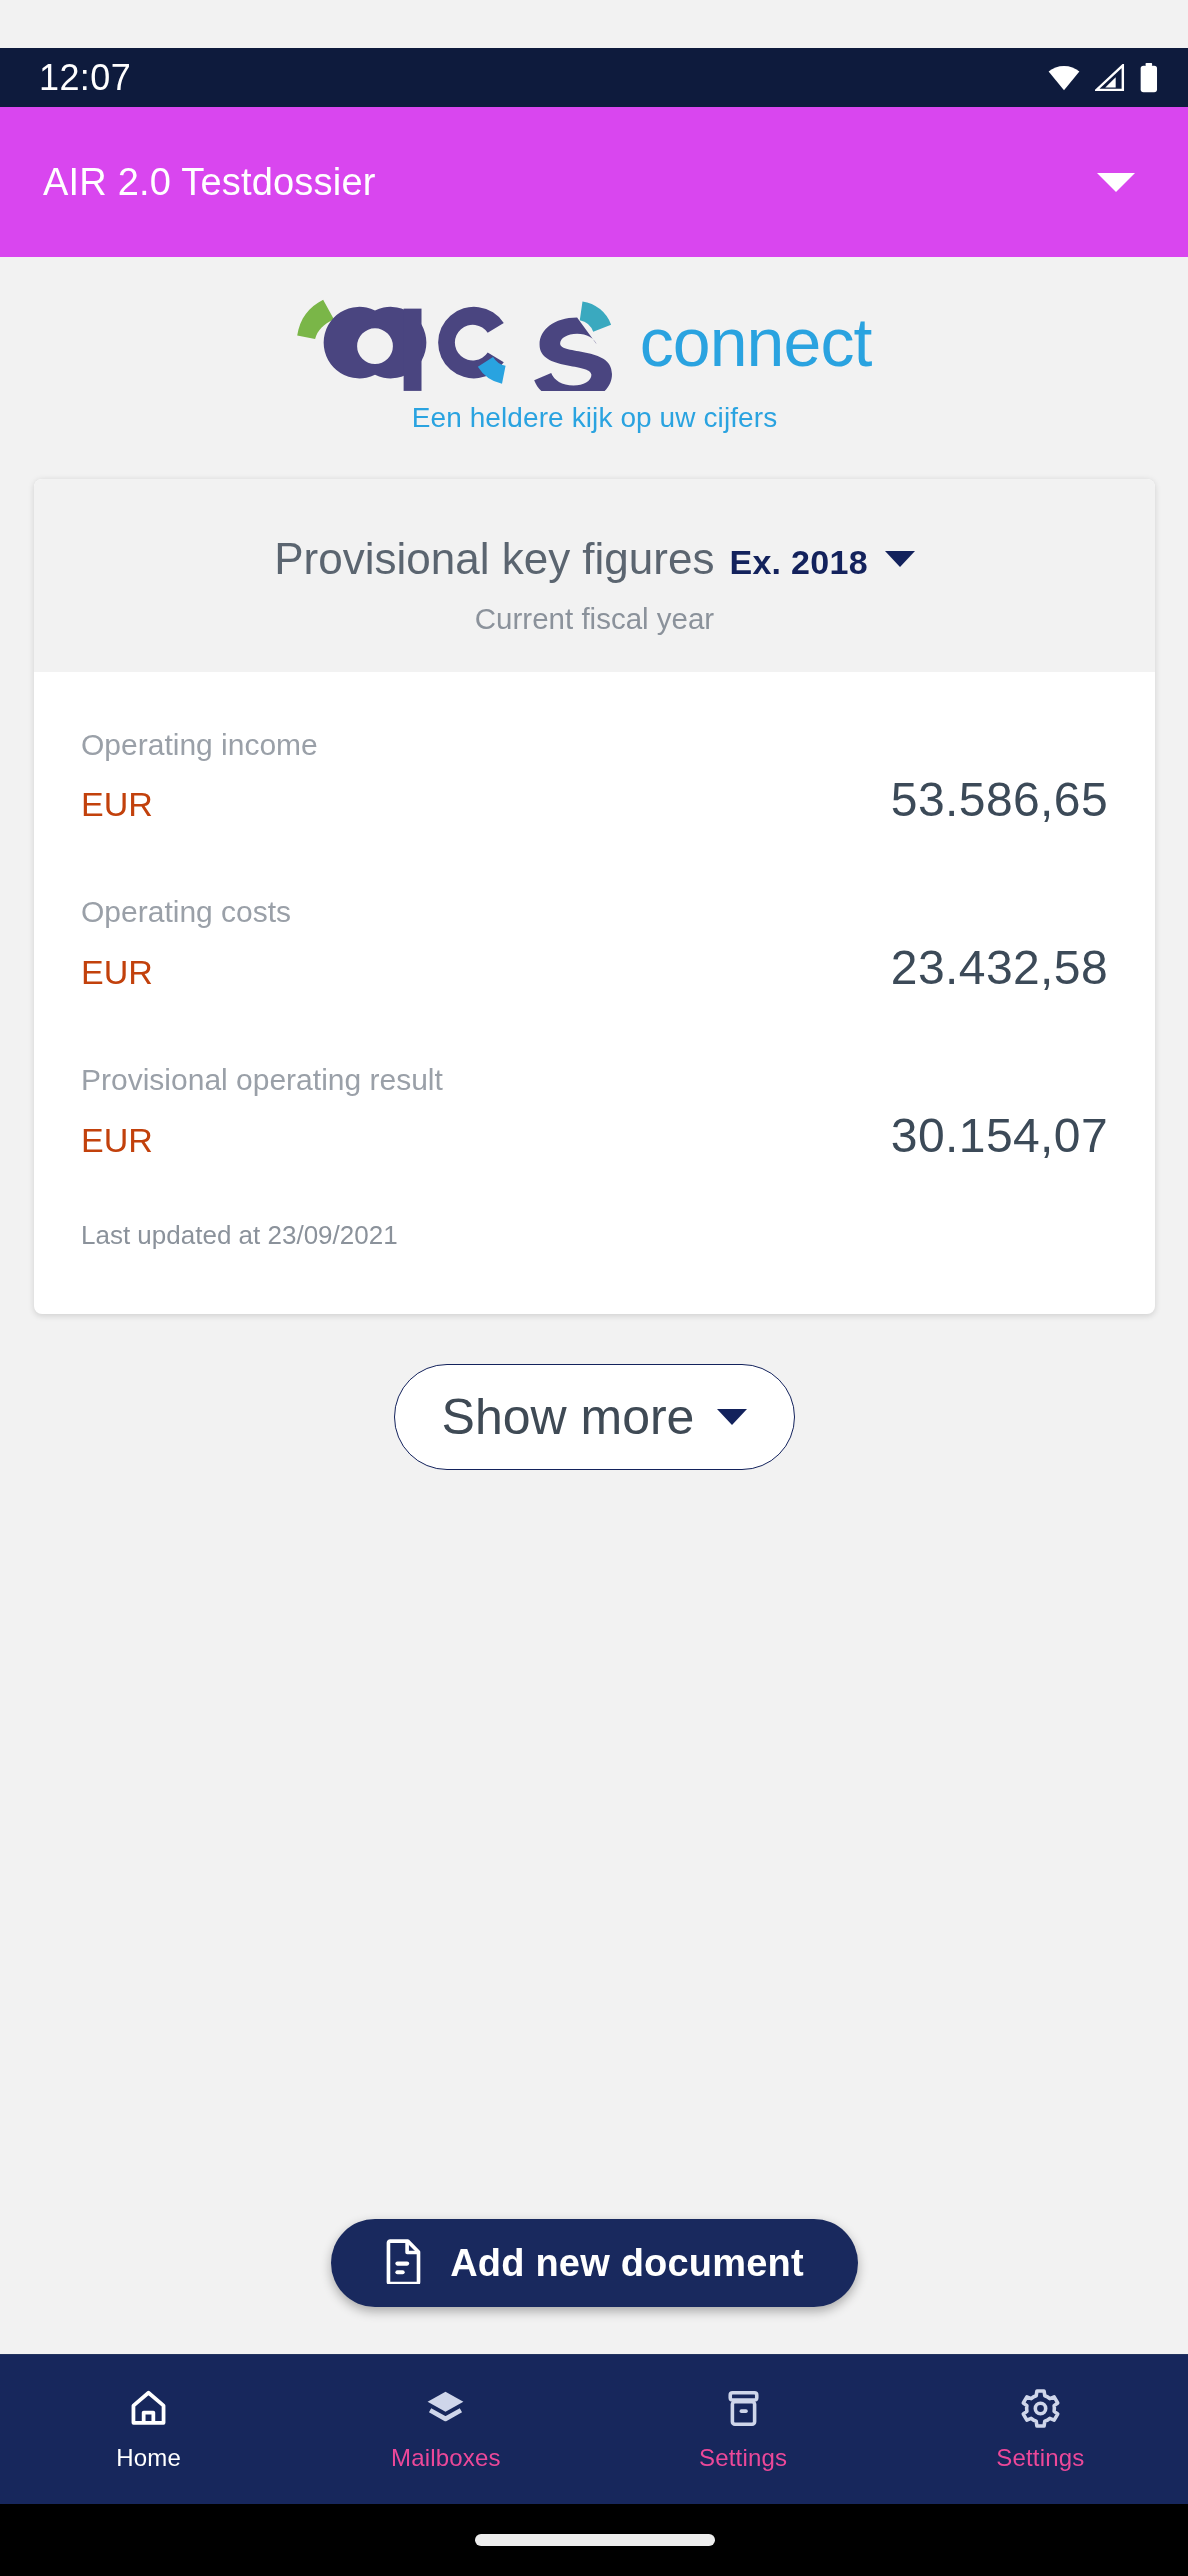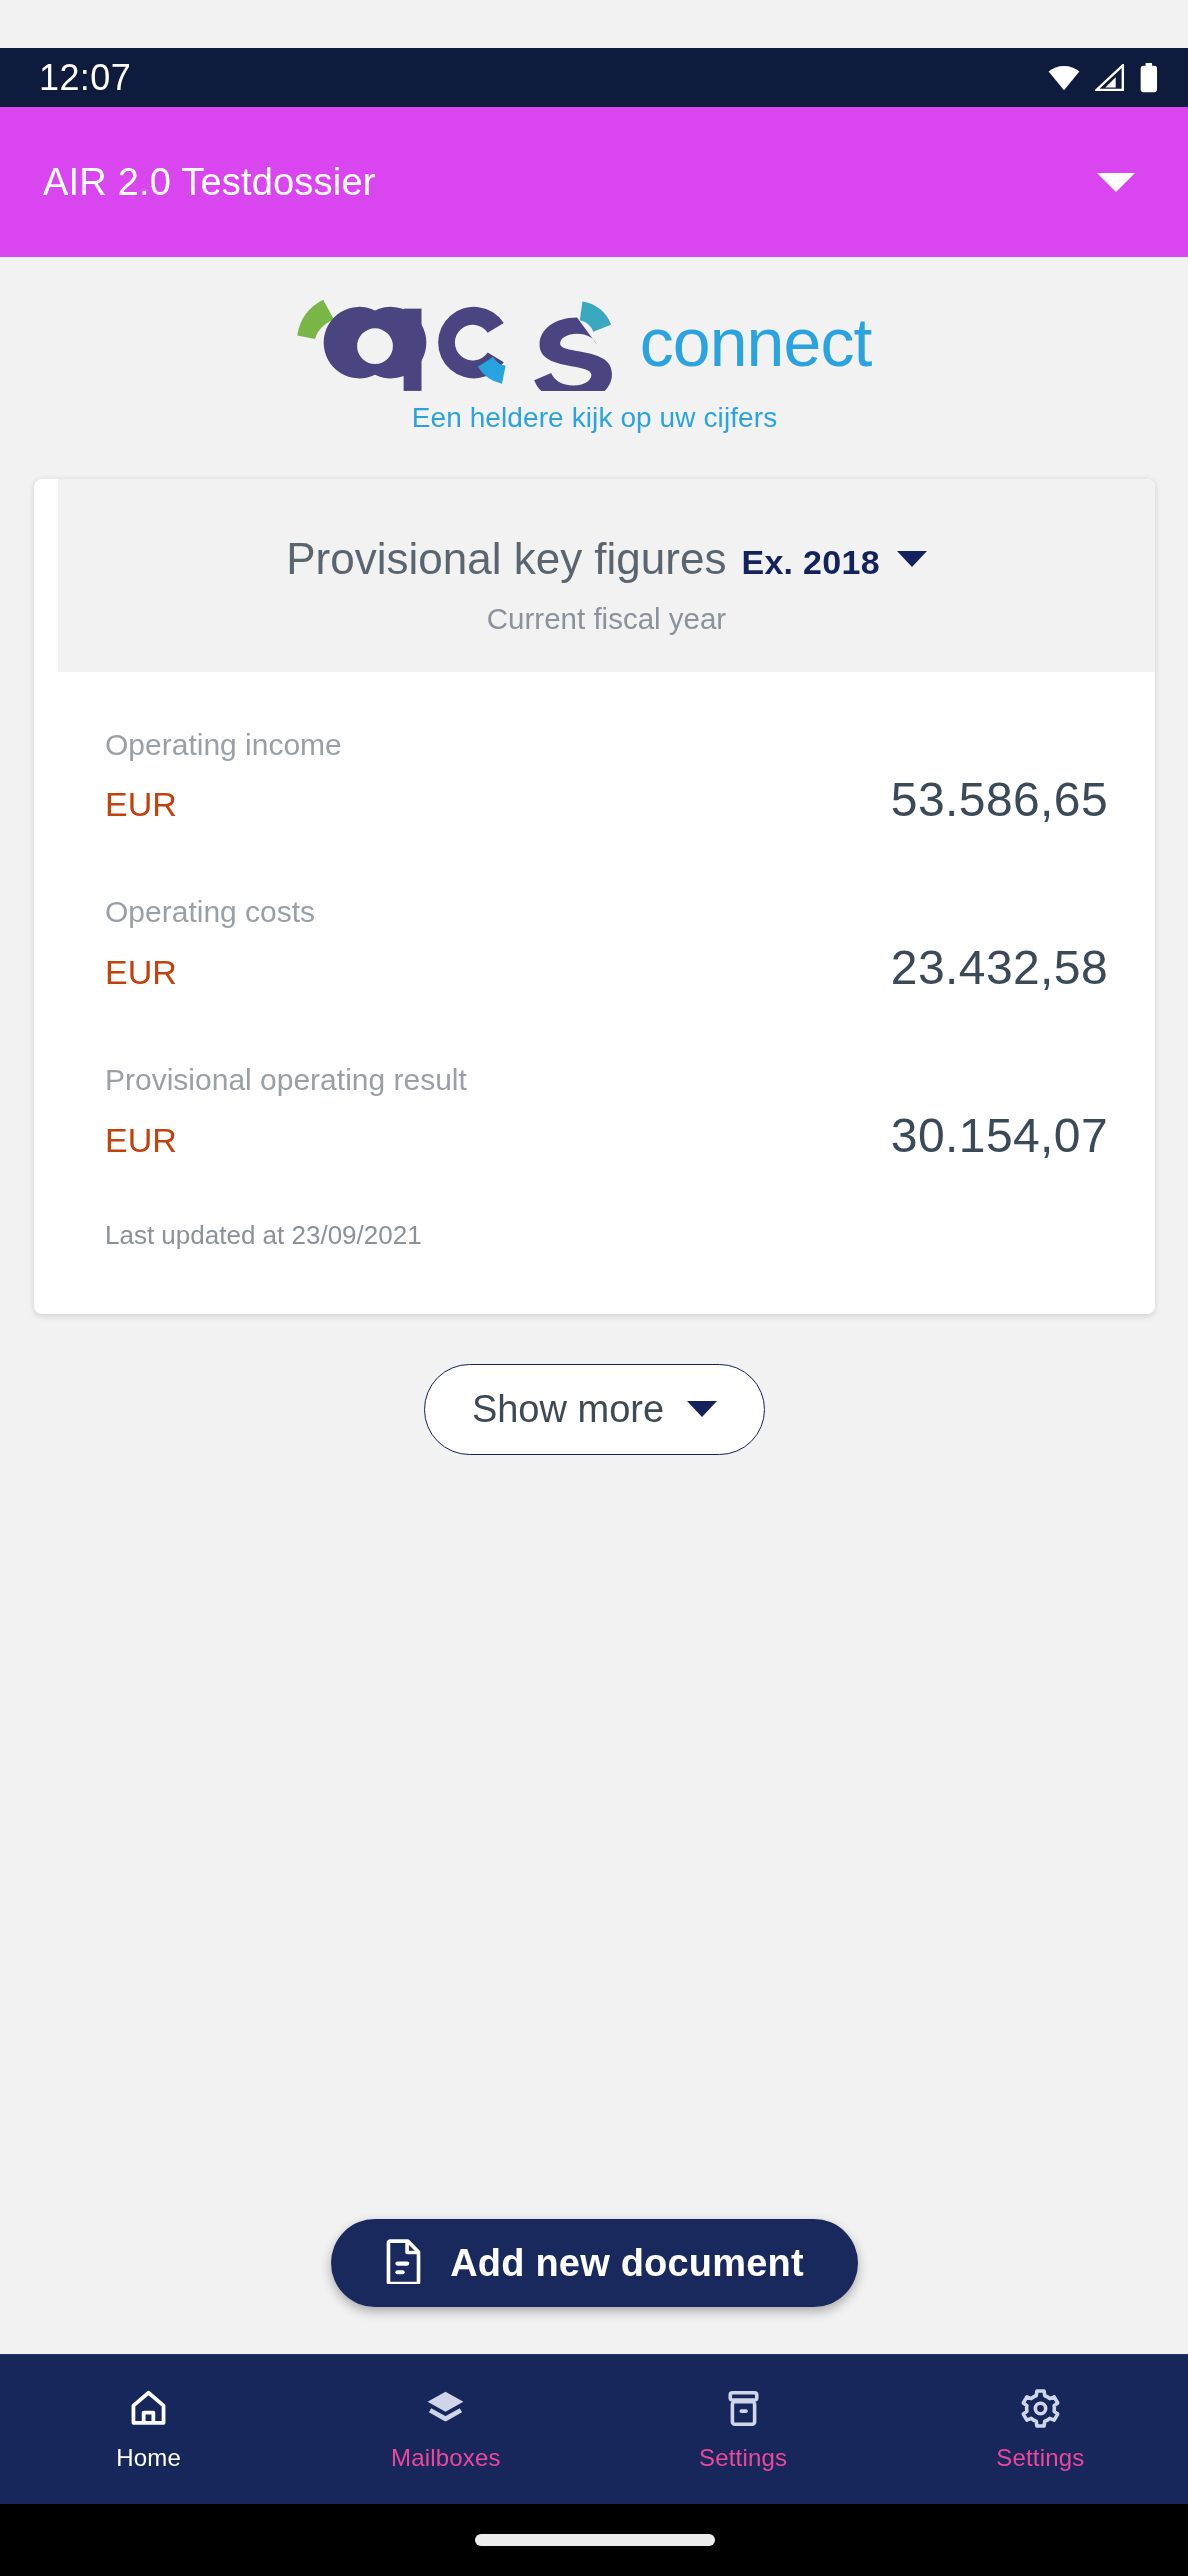--- a/index.html
+++ b/index.html
@@ -93,21 +93,20 @@
     letter-spacing: 0.1px;
   }
 
   
   .card {
     margin: 45px 34px 0 34px;
     background: #ffffff;
     border-radius: 8px;
     box-shadow: 0 1.8px 6.3px rgba(0,0,0,0.14);
     overflow: hidden;
-    padding-left: 24px;
   }
   .card-header {
     background: #f2f2f2;
     padding: 55px 0 36px 0;
     text-align: center;
   }
   .card-title-row {
     display: flex;
     align-items: baseline;
     justify-content: center;
@@ -185,21 +184,21 @@
     border: 1.8px solid #13225c;
     border-radius: 54px;
     padding: 23px 47px;
     display: flex;
     align-items: center;
     gap: 23px;
     cursor: pointer;
   }
   .show-more-label {
     color: #3f4a55;
-    font-size: 38px;
+    font-size: 50px;
     font-weight: 400;
   }
   .show-more-caret {
     width: 0; height: 0;
     border-left: 15px solid transparent;
     border-right: 15px solid transparent;
     border-top: 16px solid #13225c;
   }
 
   

